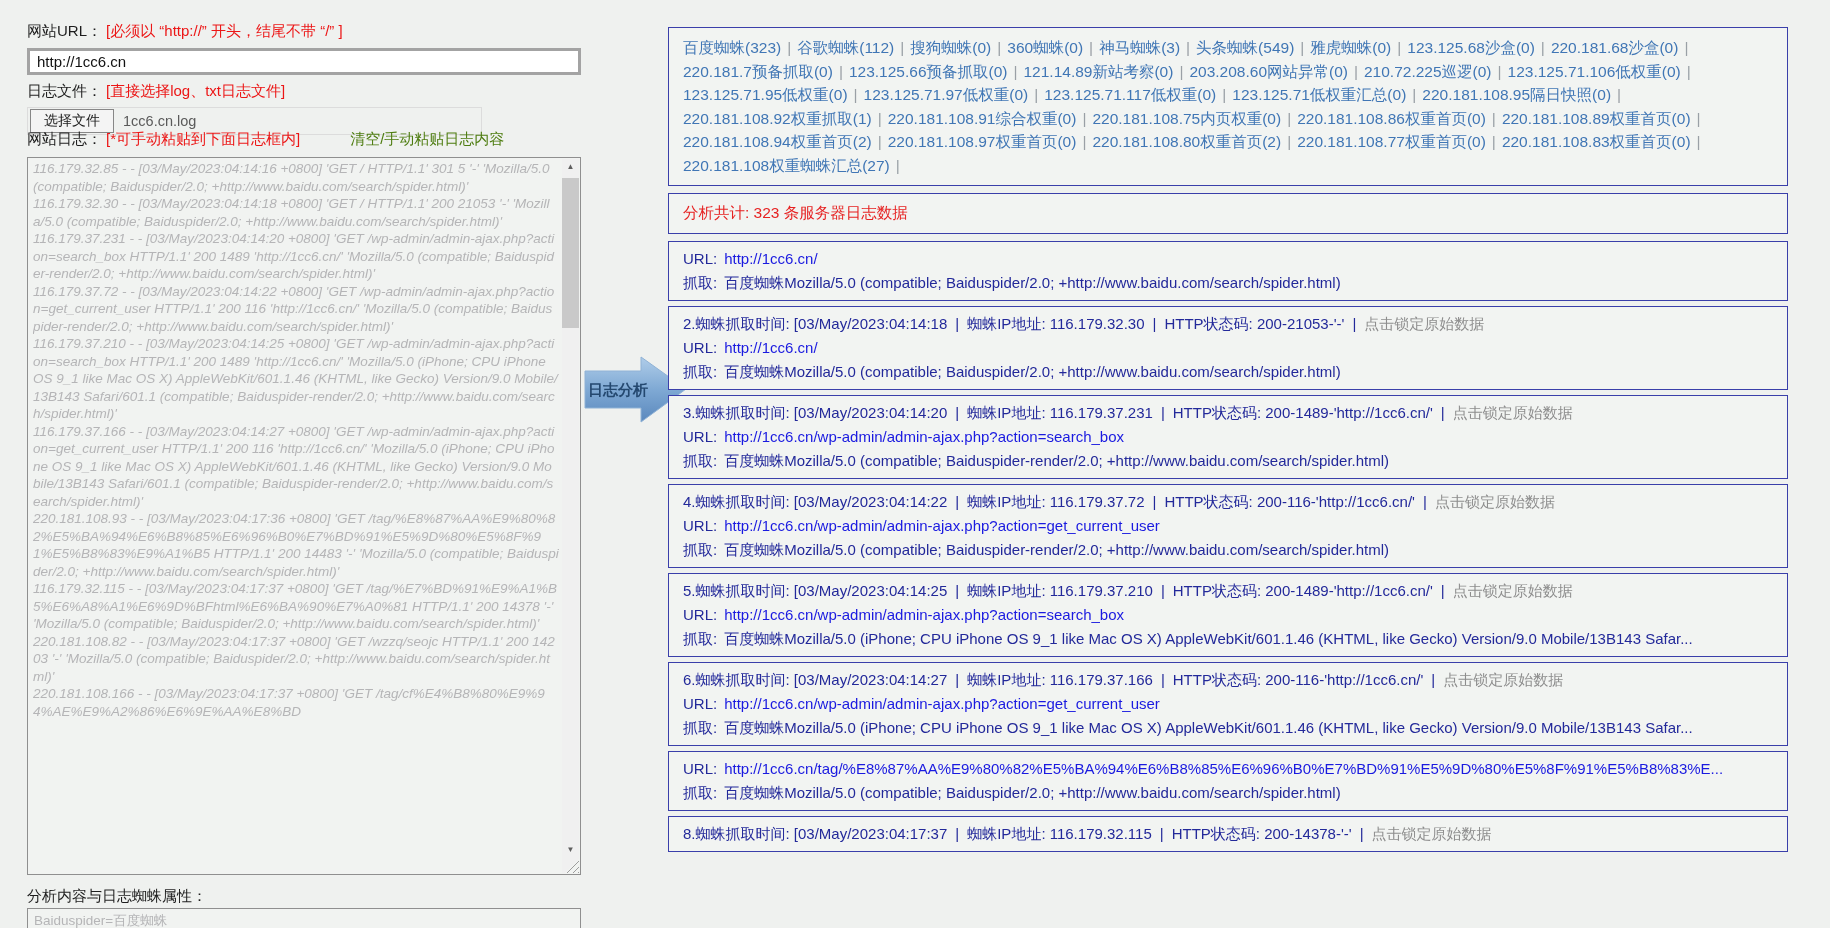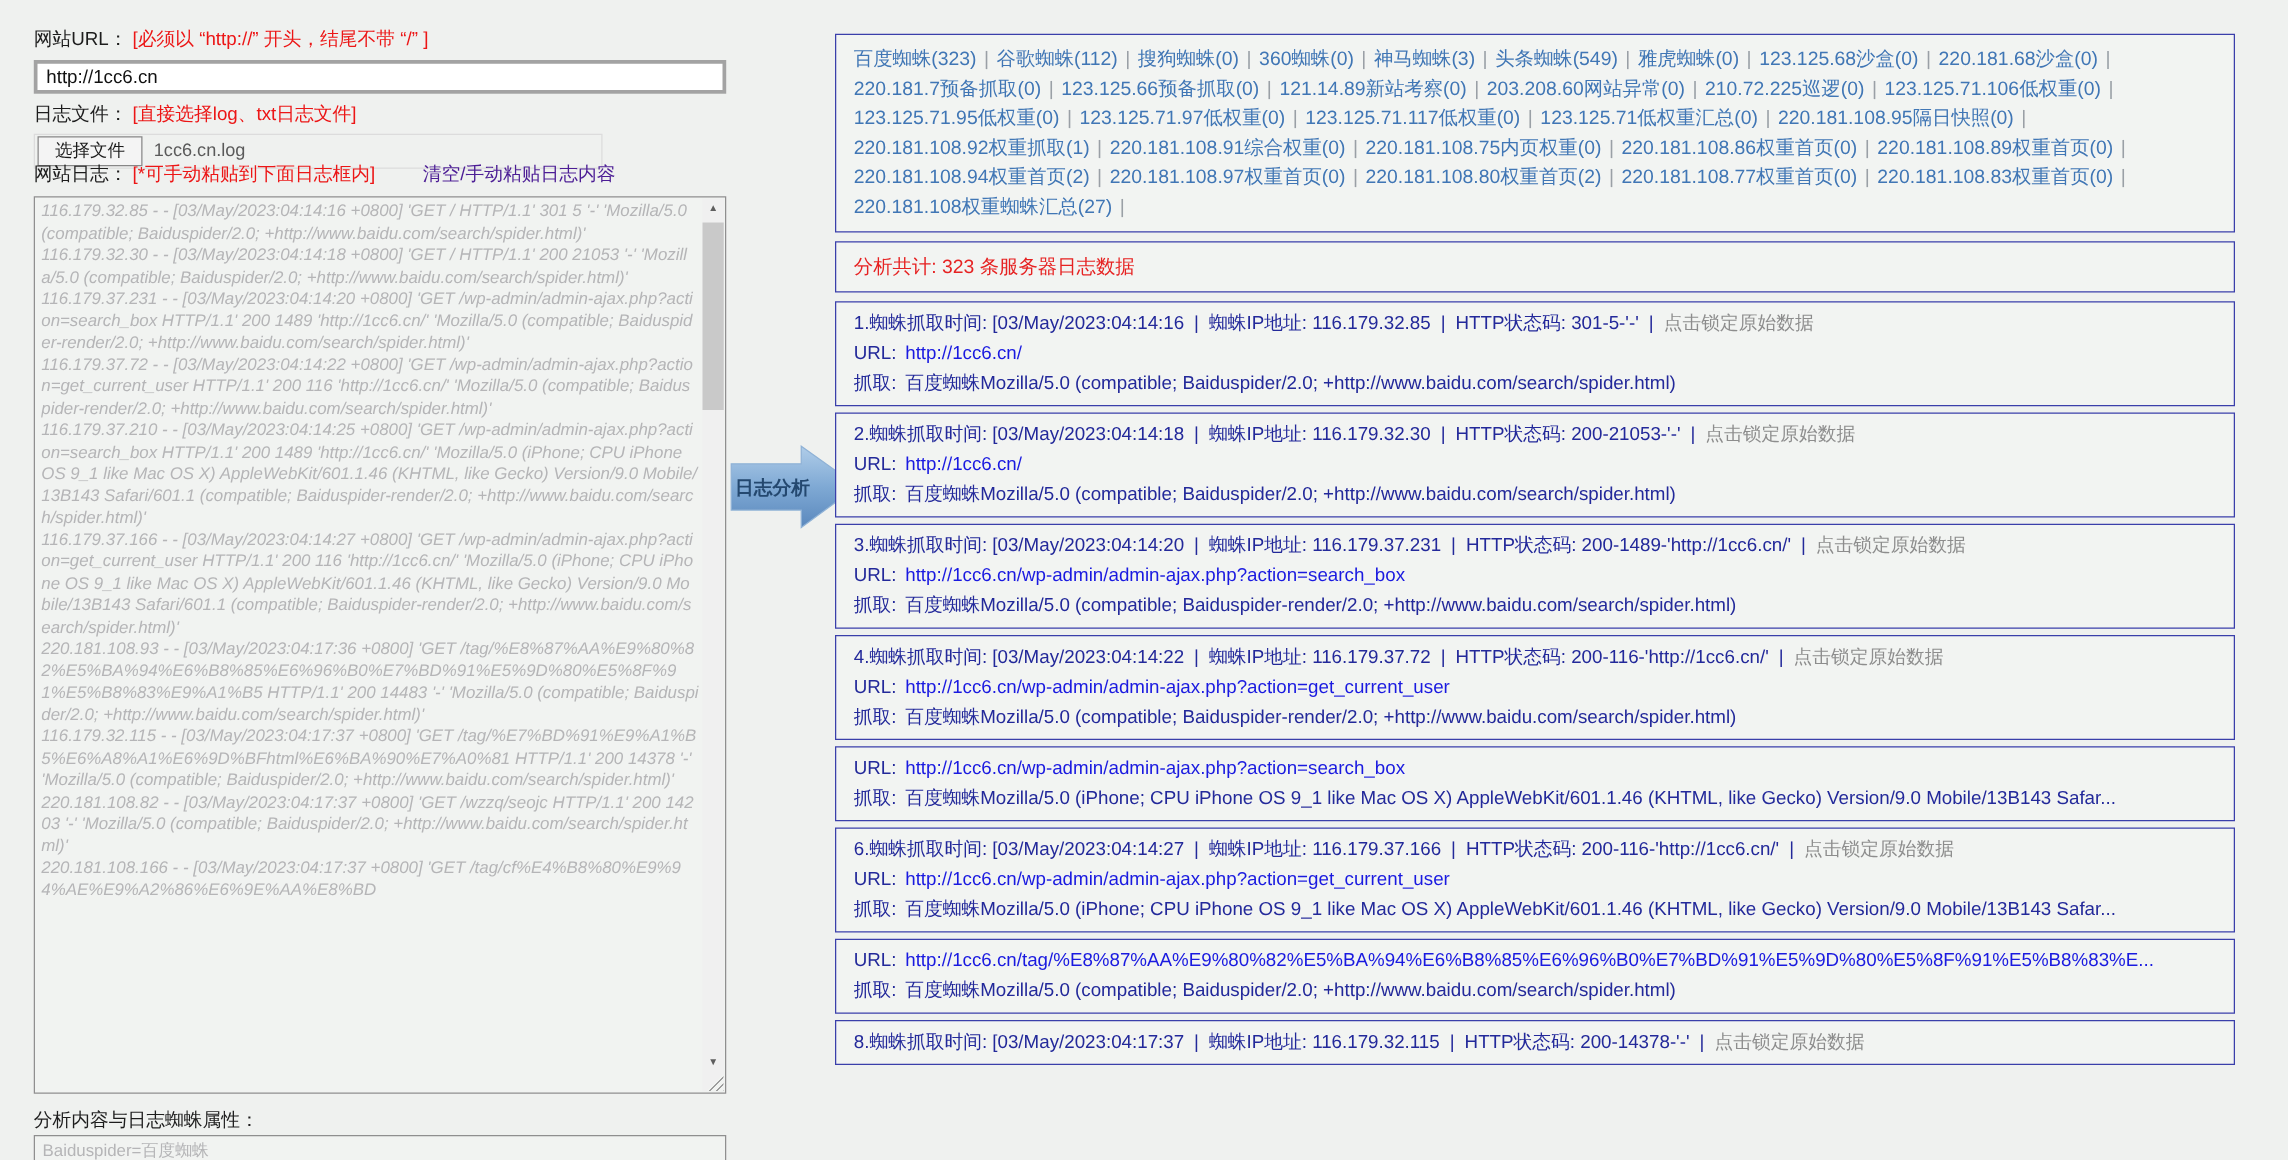--- a/index.html
+++ b/index.html
@@ -8,21 +8,21 @@
   body {
     width:1830px; height:928px; overflow:hidden;
     background:#eff1ef;
     font-family:"Liberation Sans","DejaVu Sans",sans-serif;
     color:#222;
   }
 
   
   .form-row { position:absolute; left:27px; font-size:15px; color:#1d1d1d; white-space:nowrap; }
   .hint { color:#ec1616; margin-left:4px; }
-  .clear-link { color:#4c1d95; margin-left:38px; cursor:pointer; }
+  .clear-link { color:#4d7c0f; margin-left:50px; cursor:pointer; }
 
   .url-input {
     position:absolute; left:27px; top:48px; width:554px; height:27px;
     border:3px solid #a3a3a3; background:#fff; font-size:15px; padding:0 7px; color:#111;
     font-family:"Liberation Sans","DejaVu Sans",sans-serif;
   }
   .file-row {
     position:absolute; left:27px; top:107px; width:455px; height:28px;
     border:1px solid #dcdcdc; display:flex; align-items:center;
   }
@@ -141,23 +141,20 @@
 
 <div class="panel">
 
   <div class="box stats"><a class="stat-link">百度蜘蛛(323)</a><span class="stat-sep">|</span><a class="stat-link">谷歌蜘蛛(112)</a><span class="stat-sep">|</span><a class="stat-link">搜狗蜘蛛(0)</a><span class="stat-sep">|</span><a class="stat-link">360蜘蛛(0)</a><span class="stat-sep">|</span><a class="stat-link">神马蜘蛛(3)</a><span class="stat-sep">|</span><a class="stat-link">头条蜘蛛(549)</a><span class="stat-sep">|</span><a class="stat-link">雅虎蜘蛛(0)</a><span class="stat-sep">|</span><a class="stat-link">123.125.68沙盒(0)</a><span class="stat-sep">|</span><a class="stat-link">220.181.68沙盒(0)</a><span class="stat-sep">|</span><br><a class="stat-link">220.181.7预备抓取(0)</a><span class="stat-sep">|</span><a class="stat-link">123.125.66预备抓取(0)</a><span class="stat-sep">|</span><a class="stat-link">121.14.89新站考察(0)</a><span class="stat-sep">|</span><a class="stat-link">203.208.60网站异常(0)</a><span class="stat-sep">|</span><a class="stat-link">210.72.225巡逻(0)</a><span class="stat-sep">|</span><a class="stat-link">123.125.71.106低权重(0)</a><span class="stat-sep">|</span><br><a class="stat-link">123.125.71.95低权重(0)</a><span class="stat-sep">|</span><a class="stat-link">123.125.71.97低权重(0)</a><span class="stat-sep">|</span><a class="stat-link">123.125.71.117低权重(0)</a><span class="stat-sep">|</span><a class="stat-link">123.125.71低权重汇总(0)</a><span class="stat-sep">|</span><a class="stat-link">220.181.108.95隔日快照(0)</a><span class="stat-sep">|</span><br><a class="stat-link">220.181.108.92权重抓取(1)</a><span class="stat-sep">|</span><a class="stat-link">220.181.108.91综合权重(0)</a><span class="stat-sep">|</span><a class="stat-link">220.181.108.75内页权重(0)</a><span class="stat-sep">|</span><a class="stat-link">220.181.108.86权重首页(0)</a><span class="stat-sep">|</span><a class="stat-link">220.181.108.89权重首页(0)</a><span class="stat-sep">|</span><br><a class="stat-link">220.181.108.94权重首页(2)</a><span class="stat-sep">|</span><a class="stat-link">220.181.108.97权重首页(0)</a><span class="stat-sep">|</span><a class="stat-link">220.181.108.80权重首页(2)</a><span class="stat-sep">|</span><a class="stat-link">220.181.108.77权重首页(0)</a><span class="stat-sep">|</span><a class="stat-link">220.181.108.83权重首页(0)</a><span class="stat-sep">|</span><br><a class="stat-link">220.181.108权重蜘蛛汇总(27)</a><span class="stat-sep">|</span><br></div>
 
   <div class="box sum">分析共计: 323 条服务器日志数据</div>
 
   <div id="entries">
   <div class="box entry">
     <div class="e-line">
-      <span class="e-meta">1.蜘蛛抓取时间: [03/May/2023:04:14:16<span class="msep">|</span>蜘蛛IP地址: 116.179.32.85<span class="msep">|</span>HTTP状态码: 301-5-'-'</span><span class="msep">|</span><a class="e-lock">点击锁定原始数据</a>
-    </div>
-    <div class="e-line">
       <span class="e-lab">URL:</span><a class="e-url">http://1cc6.cn/</a>
     </div>
     <div class="e-line">
       <span class="e-lab">抓取:</span><span class="e-ua">百度蜘蛛Mozilla/5.0 (compatible; Baiduspider/2.0; +http://www.baidu.com/search/spider.html)</span>
     </div>
   </div>
 
   <div class="box entry">
     <div class="e-line">
       <span class="e-meta">2.蜘蛛抓取时间: [03/May/2023:04:14:18<span class="msep">|</span>蜘蛛IP地址: 116.179.32.30<span class="msep">|</span>HTTP状态码: 200-21053-'-'</span><span class="msep">|</span><a class="e-lock">点击锁定原始数据</a>
@@ -189,20 +186,23 @@
     <div class="e-line">
       <span class="e-lab">URL:</span><a class="e-url">http://1cc6.cn/wp-admin/admin-ajax.php?action=get_current_user</a>
     </div>
     <div class="e-line">
       <span class="e-lab">抓取:</span><span class="e-ua">百度蜘蛛Mozilla/5.0 (compatible; Baiduspider-render/2.0; +http://www.baidu.com/search/spider.html)</span>
     </div>
   </div>
 
   <div class="box entry">
     <div class="e-line">
+      <span class="e-meta">5.蜘蛛抓取时间: [03/May/2023:04:14:25<span class="msep">|</span>蜘蛛IP地址: 116.179.37.210<span class="msep">|</span>HTTP状态码: 200-1489-'http://1cc6.cn/'</span><span class="msep">|</span><a class="e-lock">点击锁定原始数据</a>
+    </div>
+    <div class="e-line">
       <span class="e-lab">URL:</span><a class="e-url">http://1cc6.cn/wp-admin/admin-ajax.php?action=search_box</a>
     </div>
     <div class="e-line">
       <span class="e-lab">抓取:</span><span class="e-ua">百度蜘蛛Mozilla/5.0 (iPhone; CPU iPhone OS 9_1 like Mac OS X) AppleWebKit/601.1.46 (KHTML, like Gecko) Version/9.0 Mobile/13B143 Safar...</span>
     </div>
   </div>
 
   <div class="box entry">
     <div class="e-line">
       <span class="e-meta">6.蜘蛛抓取时间: [03/May/2023:04:14:27<span class="msep">|</span>蜘蛛IP地址: 116.179.37.166<span class="msep">|</span>HTTP状态码: 200-116-'http://1cc6.cn/'</span><span class="msep">|</span><a class="e-lock">点击锁定原始数据</a>

